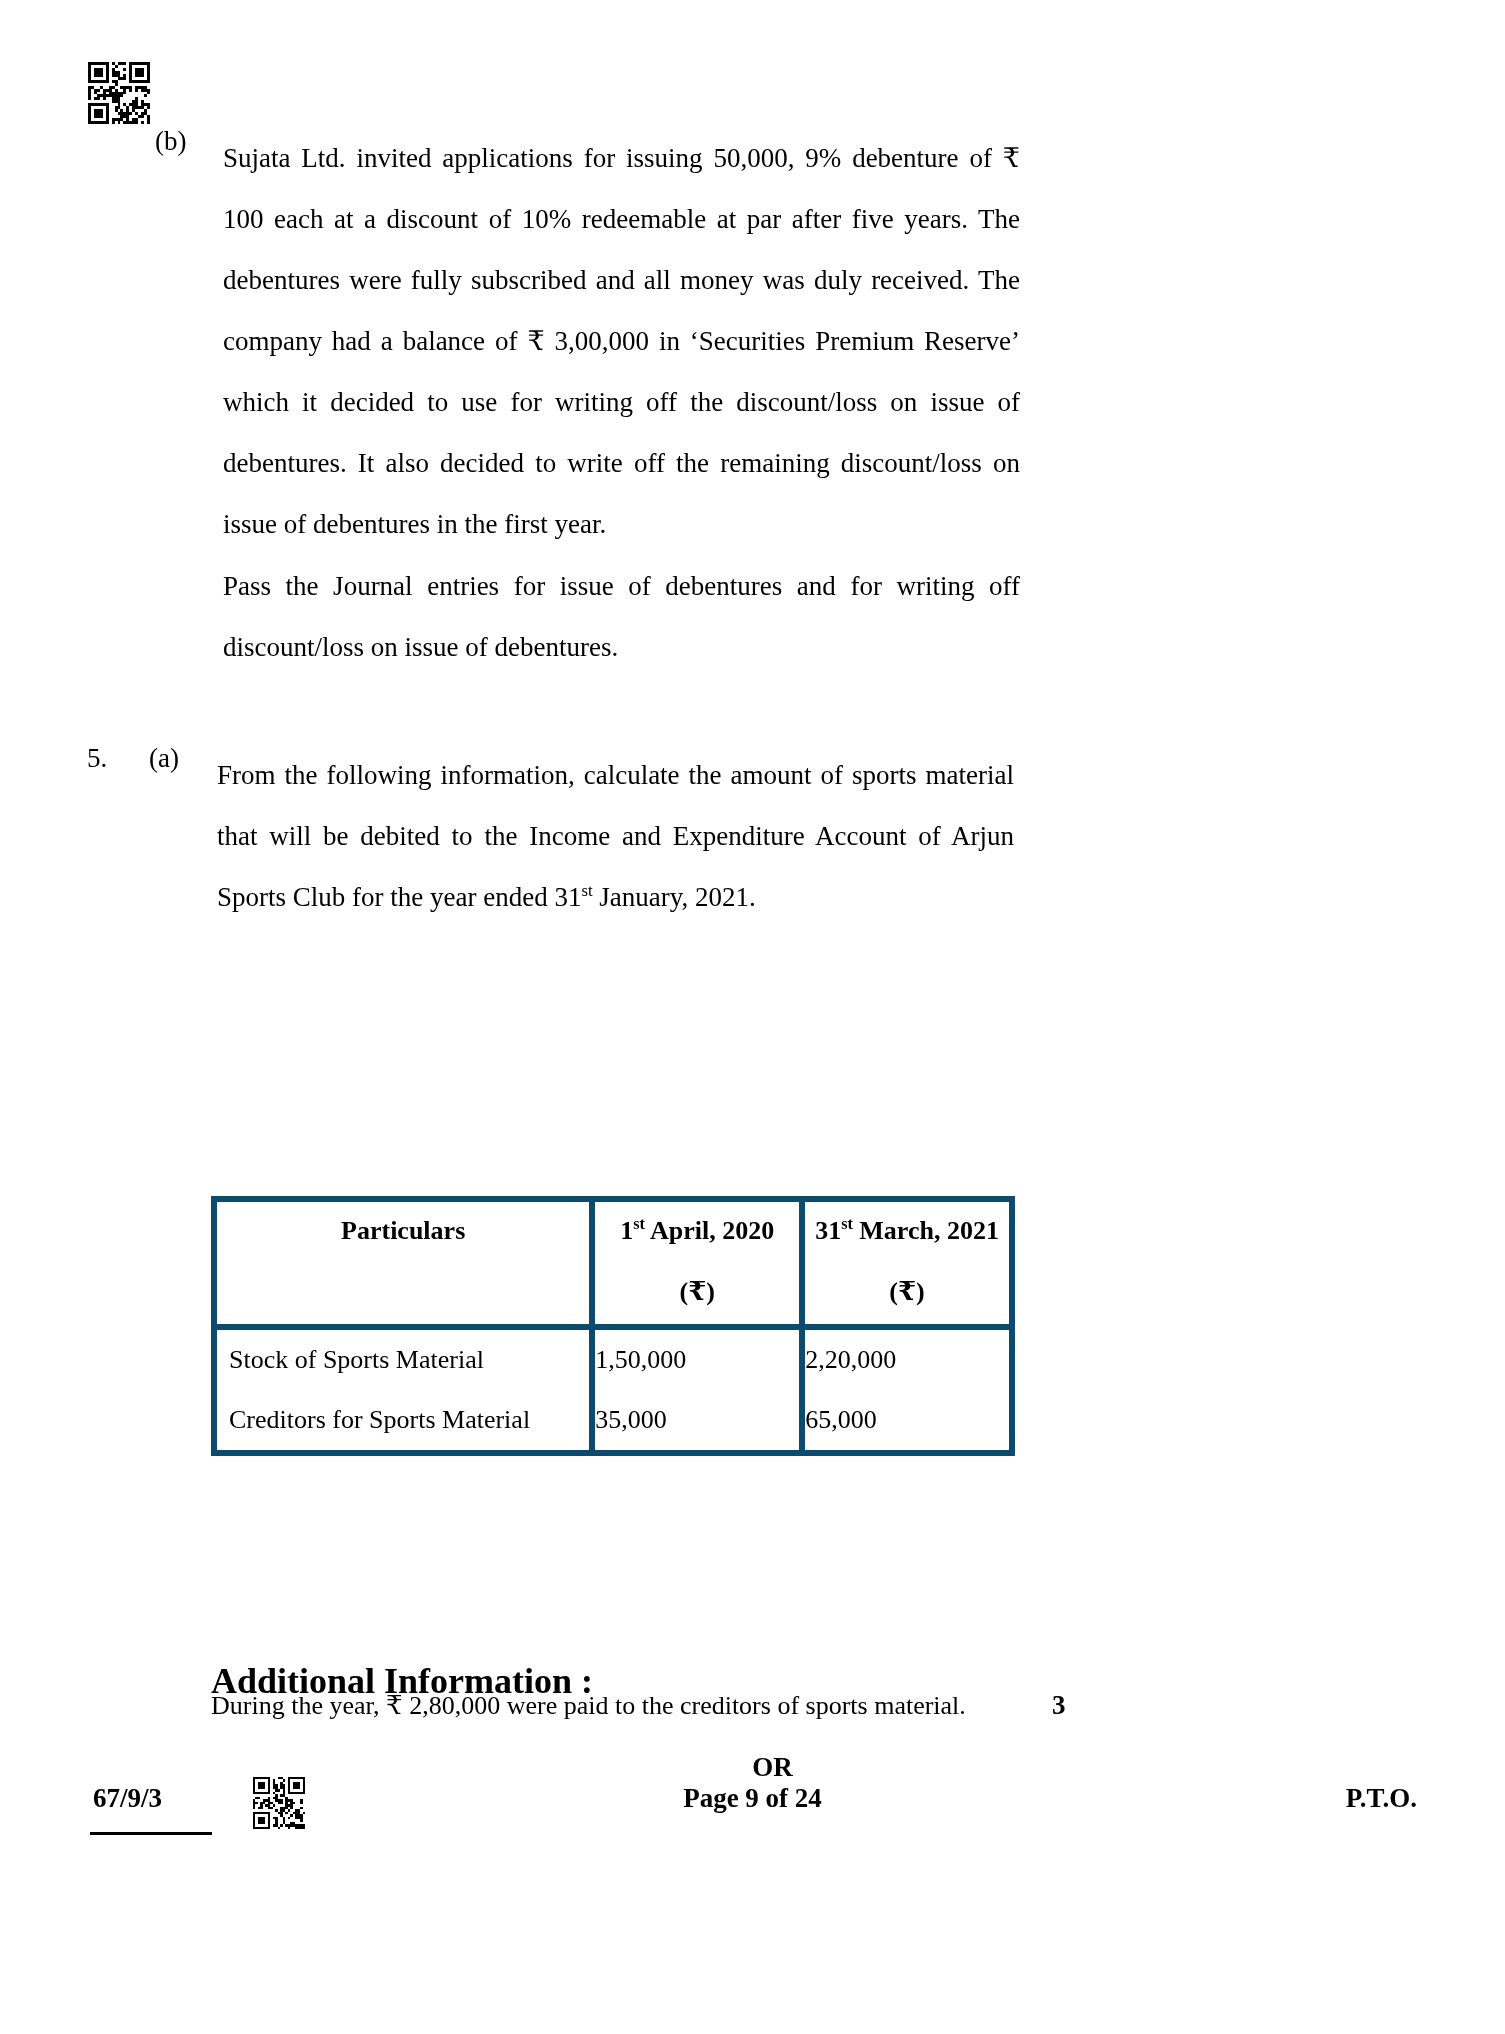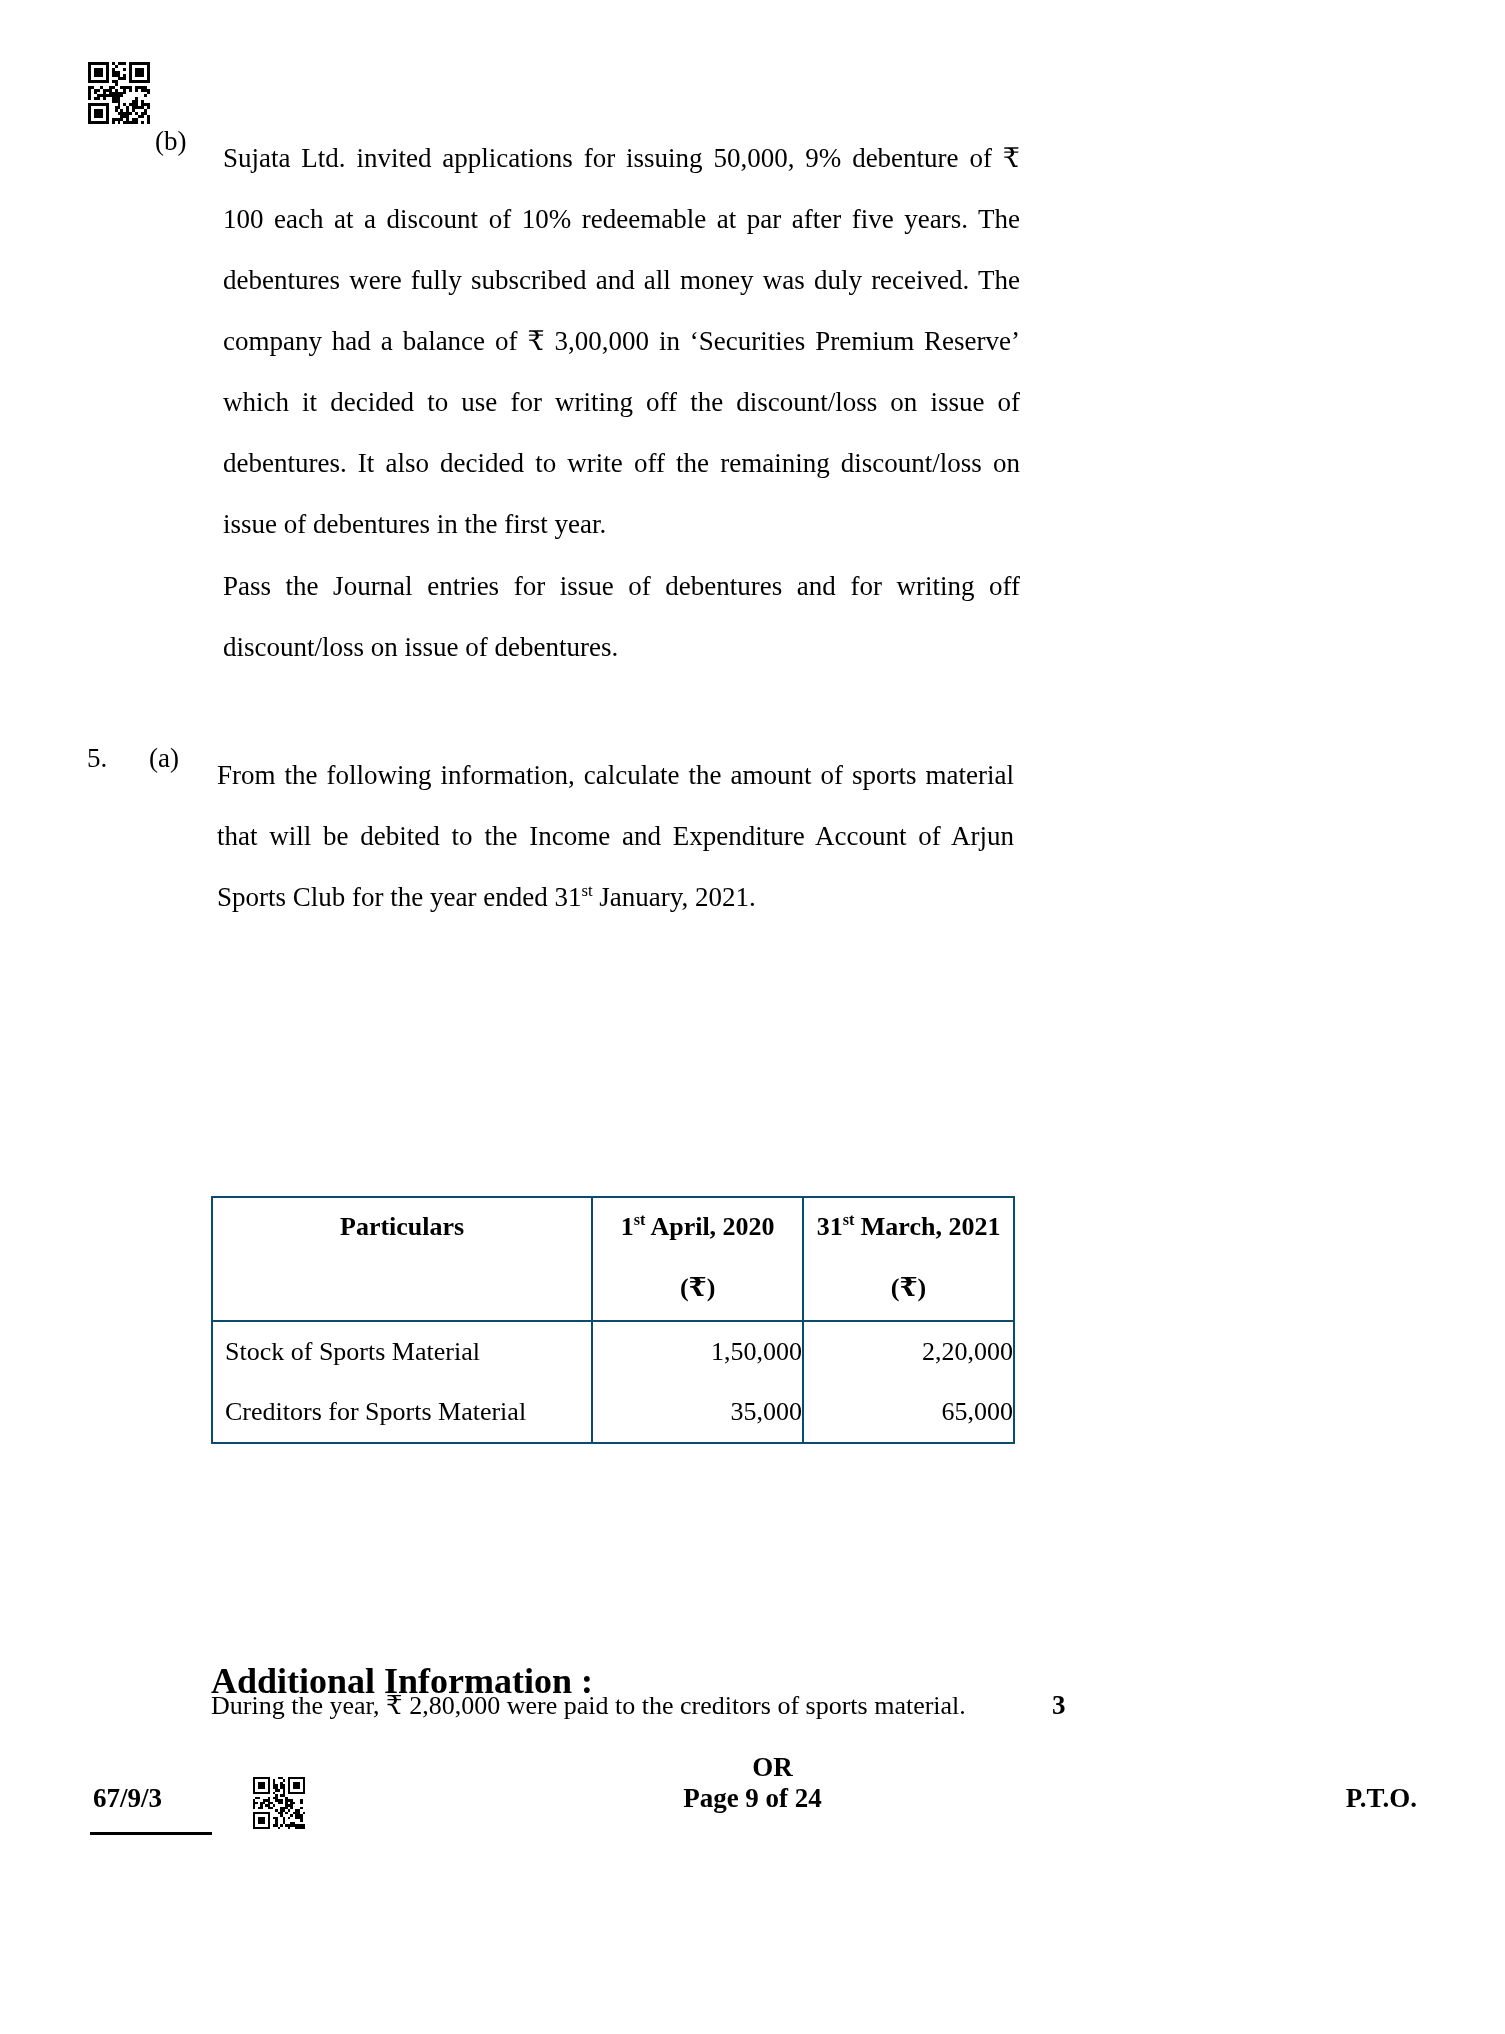--- a/index.html
+++ b/index.html
@@ -83,21 +83,21 @@
   
   #sports-table {
     position: absolute;
     left: 211px;
     top: 1196px;
     width: 804px;
     border-collapse: collapse;
     table-layout: fixed;
   }
   #sports-table td, #sports-table th {
-    border: 2px solid #0c4a6e;
+    border: 6px solid #0c4a6e;
     padding: 0;
     font-size: 26px;
   }
   #sports-table thead th {
     height: 122px;
     font-weight: bold;
     vertical-align: top;
     text-align: center;
   }
   #sports-table thead th .hdr-top {
@@ -110,21 +110,21 @@
   }
   #sports-table tbody td {
     height: 60px;
     vertical-align: middle;
   }
   #sports-table tbody td.label {
     text-align: left;
     padding-left: 12px;
   }
   #sports-table tbody td.amount {
-    text-align: right;
+    text-align: left;
   }
   .col-particulars { width: 366px; }
   .col-amt { width: 203px; }
 
   
   #additional-info-heading {
     position: absolute;
     left: 211px;
     top: 1617px;
     font-size: 36px;

